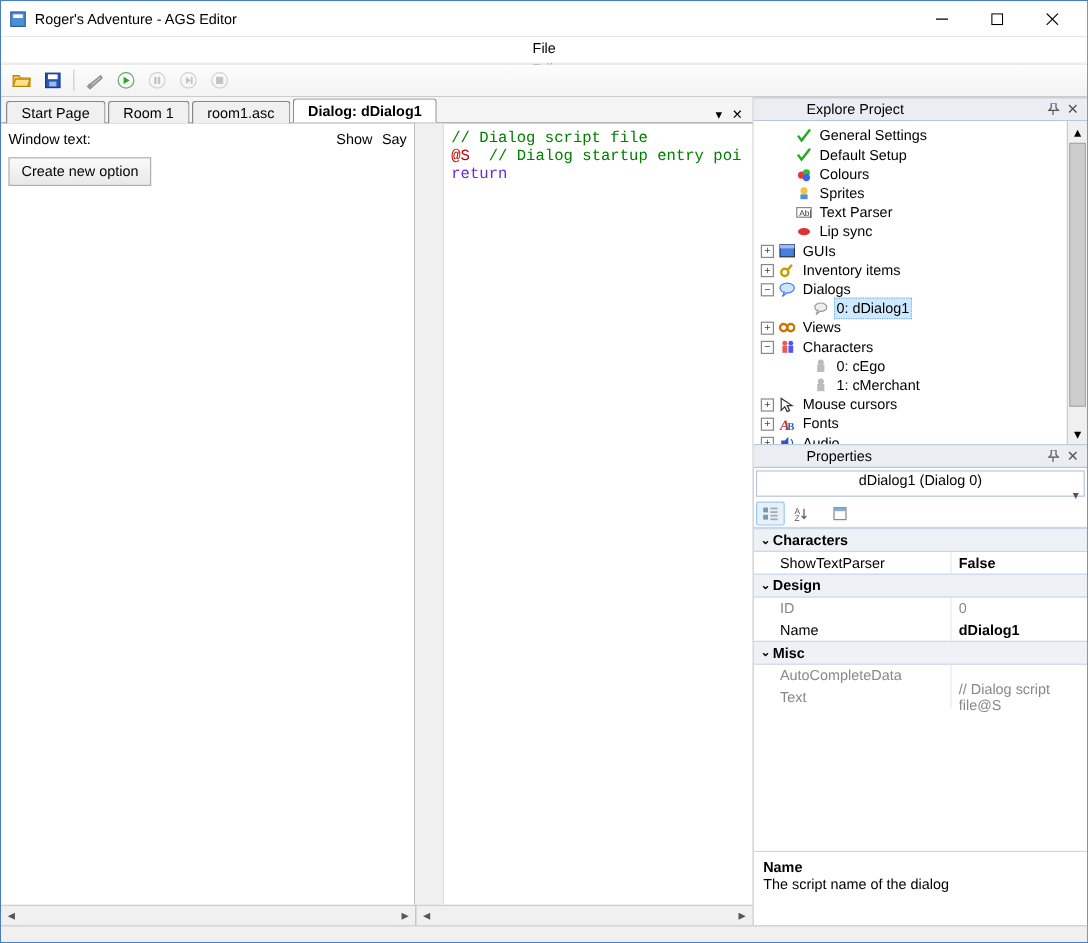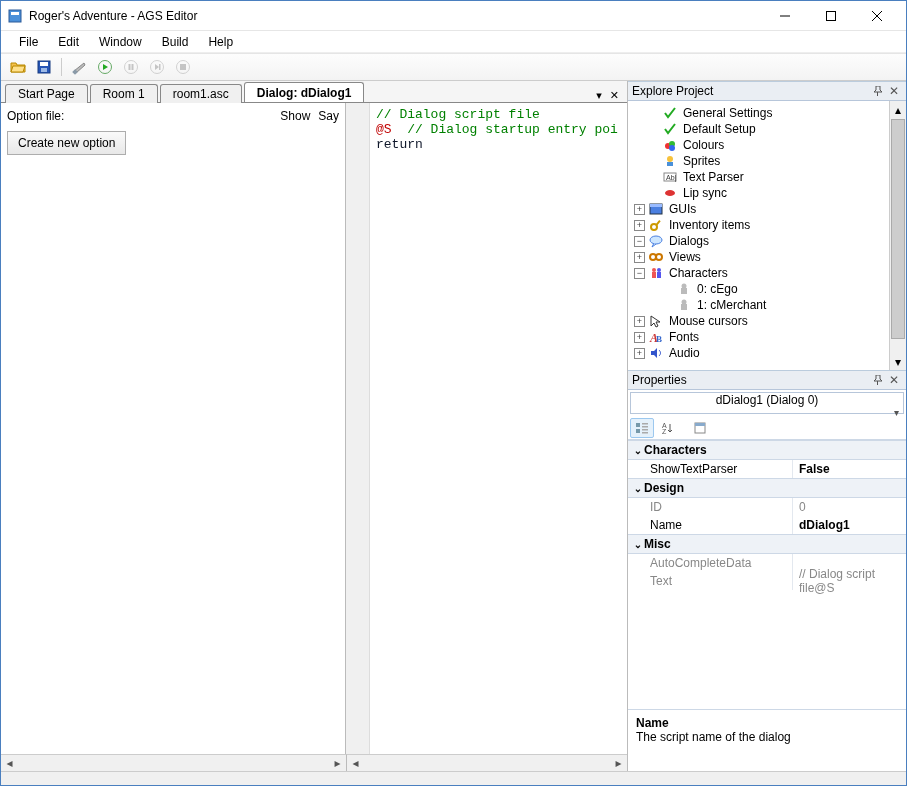--- a/index.html
+++ b/index.html
@@ -15,21 +15,21 @@
     display: flex;
     flex-direction: column;
   }
   
   .titlebar { height: 30px; display:flex; align-items:center; padding:0 6px; background:#fff; border-bottom:1px solid #e6e6e6;}
   .titlebar .app-icon { width:16px; height:16px; margin-right:6px; display:inline-flex;}
   .titlebar .title { flex:1; font-size:12px; color:#000; }
   .winbtn { width:46px; height:28px; display:flex; align-items:center; justify-content:center; color:#000; }
 
   
-  .menubar { height:22px; display:flex; align-items:center; padding:0 8px; gap:0; background:#fff; border-bottom:1px solid #eee; }
+  .menubar { height:22px; display:flex; align-items:center; padding:0 8px; gap:0; background:#fff; border-bottom:1px solid #eee;flex-direction:column; }
   .menubar .mitem { padding:2px 10px; font-size:12px; color:#000; }
 
   
   .toolbar { height:28px; border-top:1px solid #e5e5e5; border-bottom:1px solid #ccc; display:flex; align-items:center; padding:0 4px; background:linear-gradient(#fdfdfd,#f3f3f3); }
   .toolbar .tbtn { width:22px; height:22px; display:flex; align-items:center; justify-content:center; margin:0 2px; border-radius:2px;}
   .toolbar .sep { width:1px; height:18px; background:#ccc; margin:0 4px;}
   .tbtn.disabled svg { opacity:.35; }
 
   
   .main { flex:1; display:flex; min-height:0; }
@@ -49,36 +49,36 @@
   .dialogopts { width:345px; border-right:1px solid #bbb; display:flex; flex-direction:column; padding:6px; background:#fff;}
   .opt-hdr { display:flex; font-size:12px; margin-bottom:8px; }
   .opt-hdr .lbl { flex:1; }
   .opt-hdr .col { margin-left:8px; }
   .btn { background:linear-gradient(#fafafa,#e8e8e8); border:1px solid #adadad; padding:4px 10px; font-size:12px; font-family:inherit; }
   .scriptpane { flex:1; background:#fff; display:flex; min-width:0; }
   .gutter { width:24px; background:#f0f0f0; border-right:1px solid #ddd;}
   .code { flex:1; padding:4px 6px; font-family:"Courier New", monospace; font-size:13px; white-space:pre; overflow:hidden; }
   .c-comment{ color:#008000;}
   .c-entry  { color:#c00000;}
-  .c-kw     { color:#0f172a;}
+  .c-kw     { color:#6d28d9;}
 
   
   .hscroll { height:17px; background:#f0f0f0; border-top:1px solid #ccc; display:flex; align-items:center;}
   .hscroll .arrow { width:17px; height:17px; display:flex; align-items:center; justify-content:center; color:#555;}
   .hscroll .track { flex:1; height:17px; background:#f0f0f0;}
 
   .hsplit { display:flex; }
   .hsplit > div:first-child { width:345px; }
   .hsplit > div:last-child { flex:1; border-left:1px solid #bbb;}
 
   .bottombar { height:14px; background:#f0f0f0; border-top:1px solid #ccc;}
 
   
   .panel-hdr { height:20px; background:#eaeef3; border-top:1px solid #bcd; border-bottom:1px solid #b7c6da; display:flex; align-items:center; padding:0 4px; font-size:12px;}
-  .panel-hdr .ptitle { flex:1; }
+  .panel-hdr .ptitle { flex:1;margin-left:40px; }
   .panel-hdr .picon { width:16px; height:16px; display:flex; align-items:center; justify-content:center; color:#555; }
 
   
   .tree-wrap { flex:1; display:flex; min-height:0;}
   .tree { flex:1; overflow:hidden; background:#fff; padding:4px 2px; font-size:12px; line-height:16px;}
   .tree .node { display:flex; align-items:center; height:16px; padding-left:4px; white-space:nowrap;}
   .tree .exp { width:11px; height:11px; border:1px solid #888; display:inline-flex; align-items:center; justify-content:center; font-size:9px; line-height:9px; margin-right:3px; color:#444; background:#fff;}
   .tree .noexp { width:11px; height:11px; display:inline-block; margin-right:3px;}
   .tree .ticon { width:16px; height:16px; display:inline-flex; align-items:center; justify-content:center; margin-right:3px;}
   .tree .name { padding:0 2px; }
@@ -202,21 +202,21 @@
       <div class="tab active">Dialog: dDialog1</div>
       <div class="tab-actions">
         <span>▾</span>
         <span>✕</span>
       </div>
     </div>
 
     <div class="editor">
       <div class="dialogopts">
         <div class="opt-hdr">
-          <span class="lbl">Option file:</span>
+          <span class="lbl">Window text:</span>
           <span class="col">Show</span>
           <span class="col">Say</span>
         </div>
         <div>
           <button class="btn">Create new option</button>
         </div>
       </div>
       <div class="scriptpane">
         <div class="gutter"></div>
         <div class="code"><span class="c-comment">// Dialog script file</span>
@@ -338,20 +338,31 @@
           </div>
         <div class="node">
             <span class="exp">−</span>
             <span class="ticon">
               <svg width="14" height="14">
                 <ellipse cx="7" cy="6" rx="6" ry="4" fill="#cde6ff" stroke="#4a7fe0"></ellipse>
                 <path d="M5 9l-2 4 4-3" fill="#cde6ff" stroke="#4a7fe0"></path>
               </svg>
             </span>
             <span class="name">Dialogs</span>
+          </div>
+        <div class="node">
+            <span class="ind" style="width:28px"></span>
+            <span class="noexp"></span>
+            <span class="ticon">
+              <svg width="14" height="14">
+                <ellipse cx="7" cy="6" rx="5" ry="3.5" fill="#eee" stroke="#999"></ellipse>
+                <path d="M5 8l-2 4 4-3" fill="#eee" stroke="#999"></path>
+              </svg>
+            </span>
+            <span class="name sel">0: dDialog1</span>
           </div>
         <div class="node">
             <span class="exp">+</span>
             <span class="ticon">
               <svg width="14" height="14">
                 <circle cx="4" cy="7" r="3" fill="none" stroke="#c70" stroke-width="2"></circle>
                 <circle cx="10" cy="7" r="3" fill="none" stroke="#c70" stroke-width="2"></circle>
               </svg>
             </span>
             <span class="name">Views</span>

